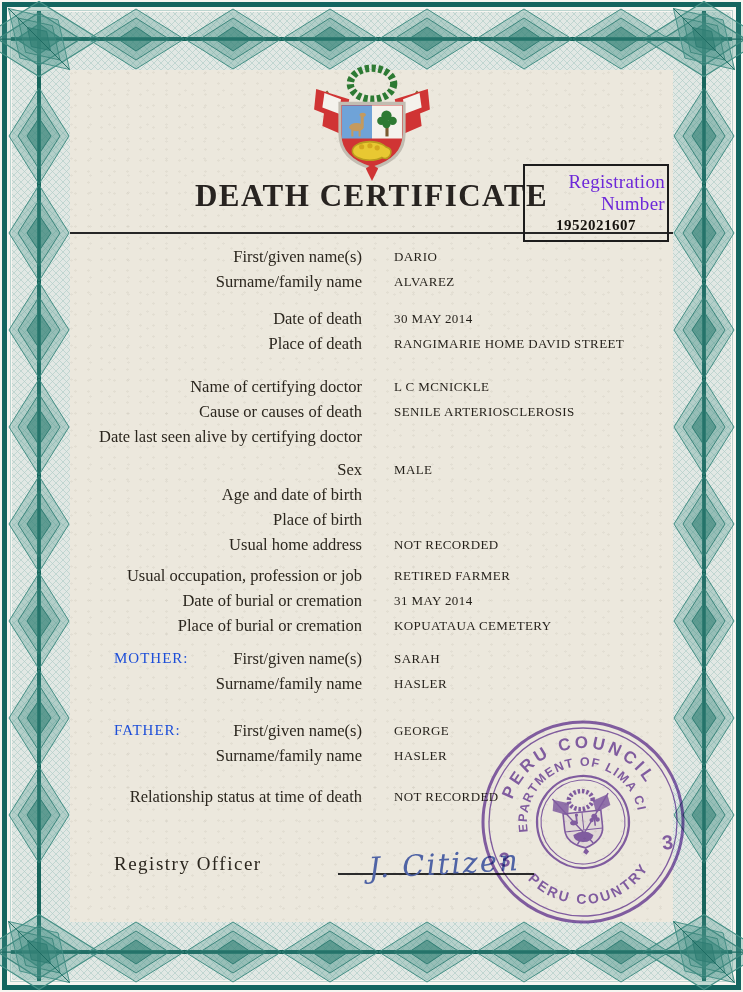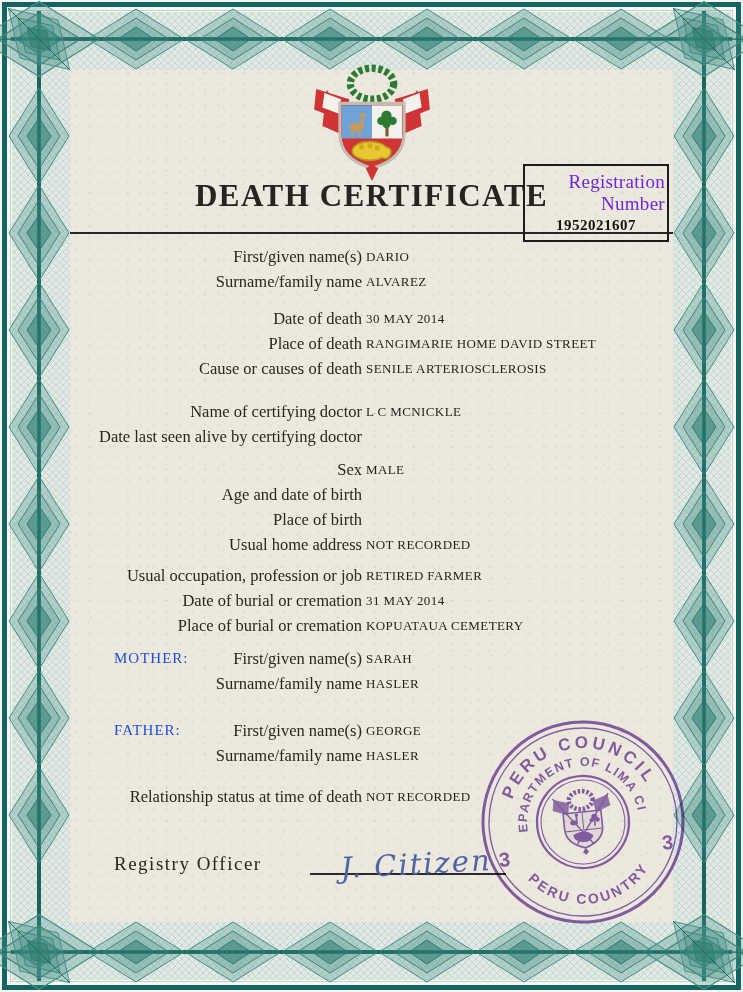--- a/index.html
+++ b/index.html
@@ -34,32 +34,32 @@
     position:absolute;right:4px;top:-6px;width:138px;
     border:2px solid #1c1c1c;padding:5px 2px 6px 2px;text-align:center;
   }
   .regbox .reglabel{font-size:19px;color:#6d28d9;letter-spacing:0.3px;text-align:right;}
   .regbox .regnum{font-size:15px;font-weight:bold;color:#17140f;margin-top:2px;letter-spacing:0.5px;}
   .rule{height:2px;background:#262626;margin-top:8px;}
   
   .rows{margin-top:10px;}
   .row{
     position:relative;display:grid;grid-template-columns:292px 1fr;
-    column-gap:4px;line-height:25px;font-size:16.5px;
+    column-gap:32px;line-height:25px;font-size:16.5px;
   }
   .row .lbl{text-align:right;color:#2b261e;}
   .row .val{font-weight:normal;font-size:13px;letter-spacing:0.4px;color:#231f19;white-space:pre;}
   .row .prefix{
     position:absolute;left:44px;top:0;font-size:15px;font-weight:normal;
     letter-spacing:1px;color:#1d4ed8;
   }
   .gap12{margin-top:12px;} .gap18{margin-top:18px;} .gap8{margin-top:8px;}
   .gap6{margin-top:6px;} .gap22{margin-top:22px;} .gap16{margin-top:16px;}
   
-  .footer{margin-top:44px;display:flex;align-items:flex-end;}
+  .footer{margin-top:44px;display:flex;align-items:flex-end;gap:28px;}
   .officer{margin-left:44px;font-size:19px;letter-spacing:1.5px;color:#2b261e;}
   .sigblock{position:relative;margin-left:48px;width:196px;}
   .sigline{height:2px;background:#2b2b2b;}
   .signature{
     position:absolute;left:8px;bottom:-6px;width:100%;text-align:center;
     font-family:"DejaVu Serif","Liberation Serif",serif;
     font-style:italic;font-size:29px;color:#4f63a5;
     transform:rotate(-3deg);letter-spacing:2px;white-space:nowrap;
   }
   
@@ -218,28 +218,28 @@
     </div>
 
     <div class="row gap12">
       <span class="lbl">Date of death</span>
       <span class="val">30 MAY 2014</span>
     </div>
     <div class="row">
       <span class="lbl">Place of death</span>
       <span class="val">RANGIMARIE HOME DAVID STREET</span>
     </div>
-    <div class="row">
-      <span class="lbl">Cause or causes of death</span>
-      <span class="val">SENILE ARTERIOSCLEROSIS</span>
-    </div>
-
     <div class="row gap18">
       <span class="lbl">Name of certifying doctor</span>
       <span class="val">L C MCNICKLE</span>
+    </div>
+
+    <div class="row">
+      <span class="lbl">Cause or causes of death</span>
+      <span class="val">SENILE ARTERIOSCLEROSIS</span>
     </div>
     <div class="row">
       <span class="lbl">Date last seen alive by certifying doctor</span>
     </div>
 
     <div class="row gap8">
       <span class="lbl">Sex</span>
       <span class="val">MALE</span>
     </div>
     <div class="row">

